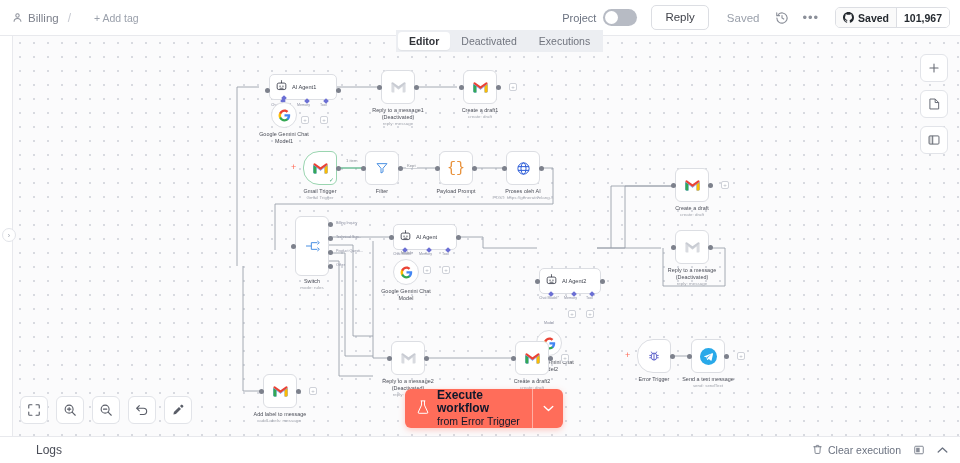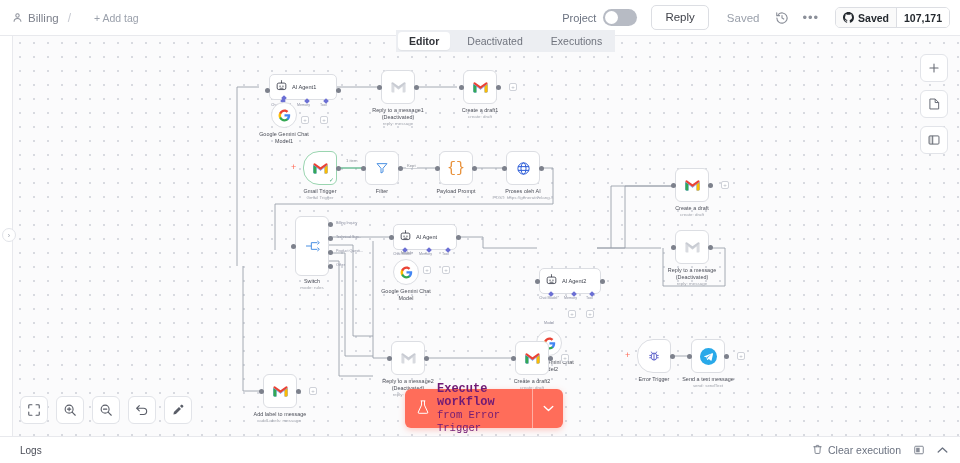--- a/index.html
+++ b/index.html
@@ -49,21 +49,21 @@
     margin-left: 16px; display: flex; align-items: stretch; height: 21px;
     border: 1px solid #dcdee3; border-radius: 5px; overflow: hidden; cursor: pointer;
   }
   .star-left { display: flex; align-items: center; gap: 4px; padding: 0 7px; background: #fafafa; font-size: 10.5px; color: #24292f; font-weight: 600; }
   .star-count { display: flex; align-items: center; padding: 0 7px; background: #fff; font-size: 10.5px; color: #24292f; border-left: 1px solid #dcdee3; font-weight: 600; }
 
   
   .tabs {
     position: absolute; top: 30px; left: 396px; height: 22px;
     background: #eceef2; border-radius: 0; display: flex; 
-    padding: 2px; gap: 6px; z-index: 45;
+    padding: 2px; gap: 0; z-index: 45;
   }
   .tab { font-size: 10.5px; color: #70747e; padding: 3px 11px; border-radius: 4px; cursor: pointer; line-height: 12px; }
   .tab.active { background: #fff; color: #32343a; font-weight: 600; box-shadow: 0 1px 1px rgba(0,0,0,.05); }
 
   
   .canvas {
     position: absolute; top: 36px; left: 12px; width: 948px; height: 400px;
     background-color: #fbfbfc;
     background-image: radial-gradient(#d8dae0 0.9px, transparent 0.9px);
     background-size: 14px 14px;
@@ -111,21 +111,21 @@
   .check-badge { position: absolute; right: 2px; bottom: 1px; font-size: 6px; color: #4caf7d; }
   .tg { width: 17px; height: 17px; border-radius: 50%; background: #29a9e9; display:flex; align-items:center; justify-content:center; }
 
   
   .exec-btn {
     position: absolute; left: 405px; top: 389px; width: 158px; height: 39px;
     background: #ff6d5a; border-radius: 6px; display: flex; align-items: stretch;
     box-shadow: 0 2px 6px rgba(255,109,90,.35); z-index: 30; cursor: pointer;
   }
   .exec-main { flex: 1; display: flex; align-items: center; gap: 7px; padding-left: 11px; }
-  .exec-txt { color: #701a75; line-height: 13px; font-family: Liberation Mono, monospace; }
+  .exec-txt { color: #0f172a; line-height: 13px; }
   .exec-l1 { font-size: 12px; font-weight: 700; }
   .exec-l2 { font-size: 10.5px; font-weight: 400; }
   .exec-caret {
     width: 31px; border-left: 1px solid rgba(255,255,255,.45); display: flex;
     align-items: center; justify-content: center; color: #fff; font-size: 11px;
   }
 
   
   .zoom-bar { position: absolute; left: 20px; top: 396px; display: flex; gap: 8px; z-index: 30; }
   .zbtn {
@@ -139,21 +139,21 @@
     width: 28px; height: 28px; background: #fff; border: 1px solid #e2e4e9; border-radius: 6px;
     display: flex; align-items: center; justify-content: center; color: #666a74; cursor: pointer;
   }
 
   
   .logs-bar {
     position: absolute; bottom: 0; left: 0; width: 960px; height: 27px;
     background: #fff; border-top: 1px solid #e8e9ed; display: flex; align-items: center;
     padding: 0 12px; z-index: 40;
   }
-  .logs-lbl { font-size: 10px; color: #4a4d57; margin-left: 8px; }
+  .logs-lbl { font-size: 12px; color: #4a4d57; margin-left: 24px; }
   .logs-right { margin-left: auto; display: flex; align-items: center; gap: 12px; }
   .clear-exec { display: flex; align-items: center; gap: 5px; font-size: 10.5px; color: #6b7280; cursor: pointer; }
   .logs-icn { color: #6b7280; display: flex; align-items: center; cursor: pointer; }
 </style>
 </head>
 <body>
 
 <div id="app">
 
   <div class="header">
@@ -184,21 +184,21 @@
           </svg>
       </span>
       <span class="dots">•••</span>
       <div class="star-group">
         <div class="star-left">
           <svg width="11" height="11" viewBox="0 0 16 16" fill="#24292f">
               <path d="M8 0C3.58 0 0 3.58 0 8c0 3.54 2.29 6.53 5.47 7.59.4.07.55-.17.55-.38 0-.19-.01-.82-.01-1.49-2.01.37-2.53-.49-2.69-.94-.09-.23-.48-.94-.82-1.13-.28-.15-.68-.52-.01-.53.63-.01 1.08.58 1.23.82.72 1.21 1.87.87 2.33.66.07-.52.28-.87.51-1.07-1.78-.2-3.64-.89-3.64-3.95 0-.87.31-1.59.82-2.15-.08-.2-.36-1.02.08-2.12 0 0 .67-.21 2.2.82a7.4 7.4 0 0 1 2-.27c.68 0 1.36.09 2 .27 1.53-1.04 2.2-.82 2.2-.82.44 1.1.16 1.92.08 2.12.51.56.82 1.27.82 2.15 0 3.07-1.87 3.75-3.65 3.95.29.25.54.73.54 1.48 0 1.07-.01 1.93-.01 2.2 0 .21.15.46.55.38A8.01 8.01 0 0 0 16 8c0-4.42-3.58-8-8-8z"></path>
             </svg>
           <span>Saved</span>
         </div>
-        <div class="star-count">107,171</div>
+        <div class="star-count">101,967</div>
       </div>
     </div>
   </div>
 
   <div class="tabs">
     <div class="tab active">Editor</div>
     <div class="tab">Deactivated</div>
     <div class="tab">Executions</div>
   </div>
 

